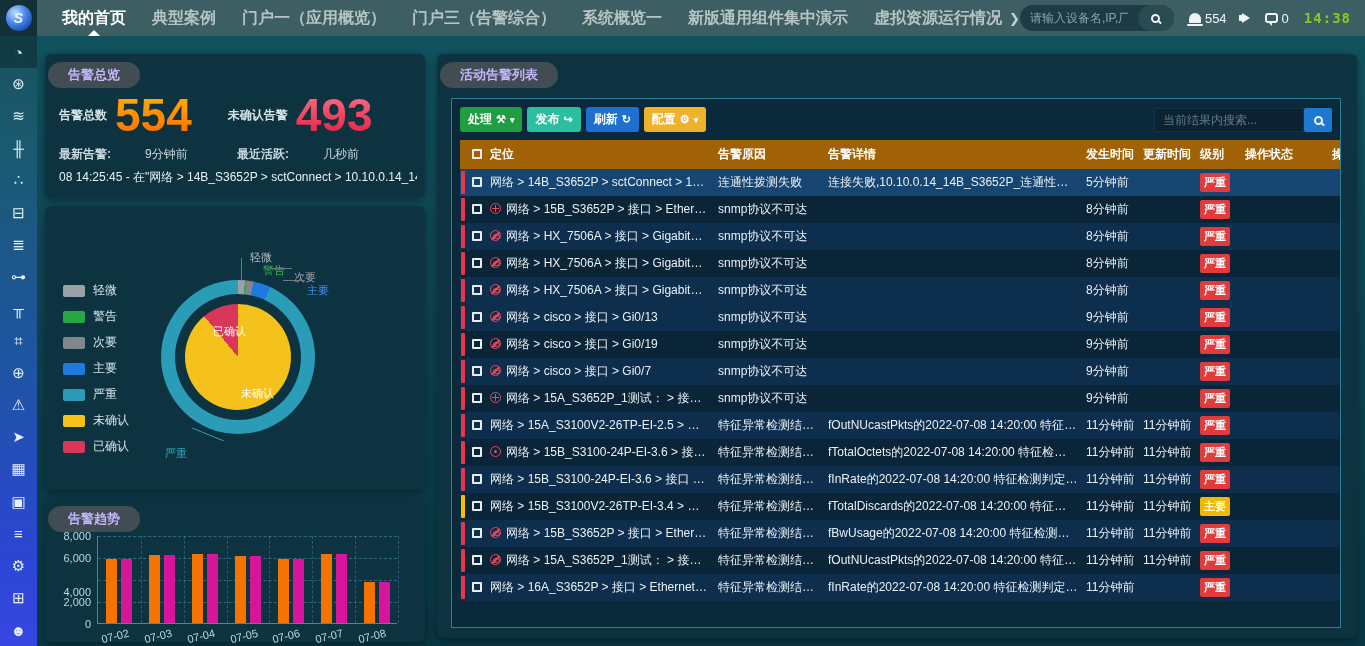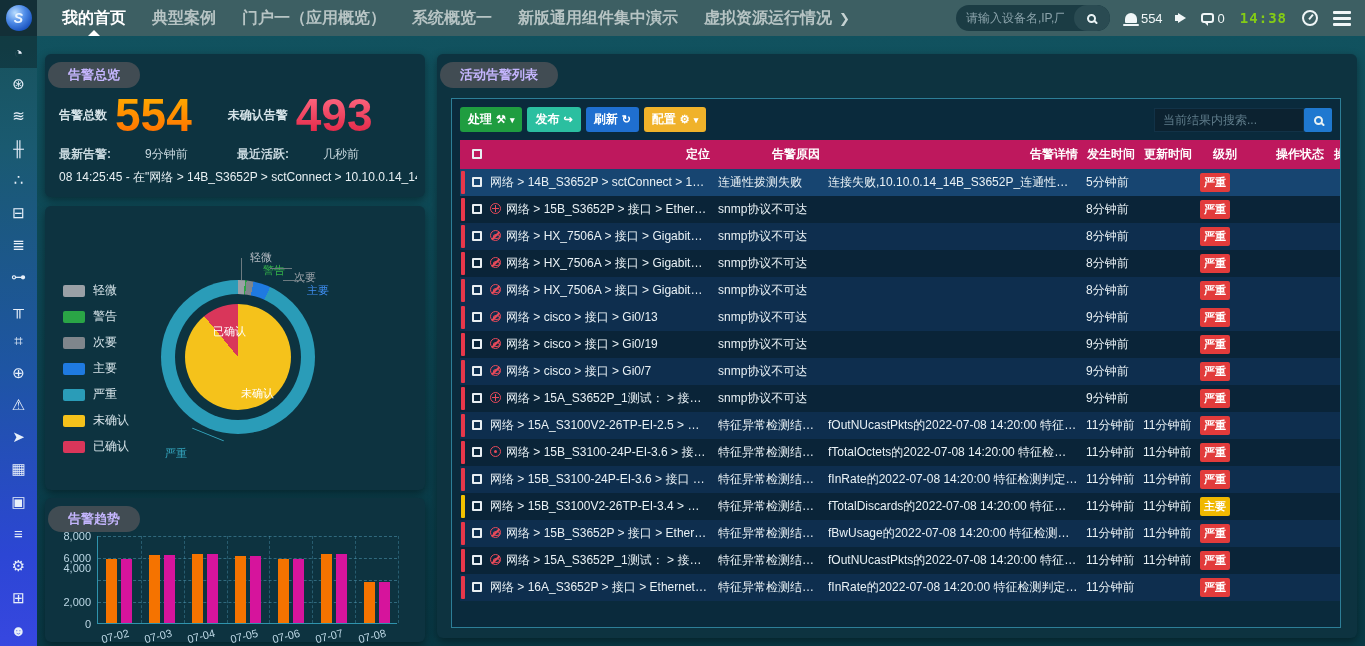--- a/index.html
+++ b/index.html
@@ -109,21 +109,21 @@
   .tbtn .ticon { font-size:11px; }
   .tbtn .caret { font-size:9px; }
   #tb-search { margin-left:auto; display:flex; align-items:center; }
   #tb-search input { width:150px; height:24px; background:#0c2230; border:1px solid #123247;
     color:#7e98a5; font-size:12px; padding:0 8px; outline:none; }
   #tb-search input::placeholder { color:#5f7c8a; }
   #tb-search-btn { width:28px; height:24px; background:#1f78d0; border:none; border-radius:2px;
     display:flex; align-items:center; justify-content:center; cursor:pointer; }
 
   table#alarm-table { width:100%; border-collapse:collapse; table-layout:fixed; }
-  #alarm-table th { background:#be185d; color:#ffffff; font-size:12px; text-align:right;
+  #alarm-table th { background:#a16207; color:#ffffff; font-size:12px; text-align:left;
     padding:6px 4px; font-weight:bold; white-space:nowrap; overflow:hidden; }
   #alarm-table td { color:#e9f1f5; font-size:12px; padding:4px 4px; height:27px;
     white-space:nowrap; overflow:hidden; text-overflow:ellipsis; }
   #alarm-table tr.dark { background:#0a2438; }
   #alarm-table tr.alt { background:#0e2e4e; }
   #alarm-table tr.selected { background:#174571; }
   td.c-cb, th.c-cb { position:relative; padding-left:12px !important; }
   .stripe { position:absolute; left:1px; top:2px; bottom:2px; width:4px; border-radius:1px; }
   .cb { width:10px; height:10px; border:2px solid #e8eef2; border-radius:1px; display:inline-block; cursor:pointer; }
   .ri { width:11px; height:11px; border-radius:50%; border:1px solid #e84a5a; position:relative;
@@ -143,20 +143,21 @@
 <body>
 
 <div id="topnav">
   <div id="logo-tile">
     <div id="logo-circle">S</div>
   </div>
   <div id="nav-menu">
       <div class="nav-item active">我的首页</div>
       <div class="nav-item">典型案例</div>
       <div class="nav-item">门户一（应用概览）</div>
+      <div class="nav-item">门户三（告警综合）</div>
       <div class="nav-item">系统概览一</div>
       <div class="nav-item">新版通用组件集中演示</div>
       <div class="nav-item">虚拟资源运行情况</div>
     </div>
   <span id="nav-chevron">❯</span>
   <div id="nav-right">
     <div id="nav-search">
       <input type="text" placeholder="请输入设备名,IP,厂商" style="">
       <button id="nav-search-btn">
         <span class="mag"></span>
@@ -313,21 +314,21 @@
         <div class="cline" style="left: 238px; top: 74px; width: 22px; height: 1px;"></div>
         <div class="cline" style="left: 146px; top: 228px; width: 34px; height: 1px; transform: rotate(22deg); background: rgb(53, 168, 192);"></div>
       </div>
   </div>
 
   <div class="panel" id="panel-trend">
     <span class="panel-title">告警趋势</span>
     <div id="trend-yaxis">
         <span class="ytick" style="left: 6px; top: 32px;">8,000</span>
         <span class="ytick" style="left: 6px; top: 54px;">6,000</span>
-        <span class="ytick" style="left: 6px; top: 64px;">4,000</span>
+        <span class="ytick" style="left: 6px; top: 88px;">4,000</span>
         <span class="ytick" style="left: 6px; top: 98px;">2,000</span>
         <span class="ytick" style="left: 6px; top: 120px;">0</span>
       </div>
     <div id="trend-plot">
         <div class="hgrid" style="top: 0px;"></div>
         <div class="hgrid" style="top: 22px;"></div>
         <div class="hgrid" style="top: 44px;"></div>
         <div class="hgrid" style="top: 66px;"></div>
         <div class="vgrid" style="left: 42.8571px;"></div>
         <div class="bar-group" style="left: 0px; width: 42.8571px;">

